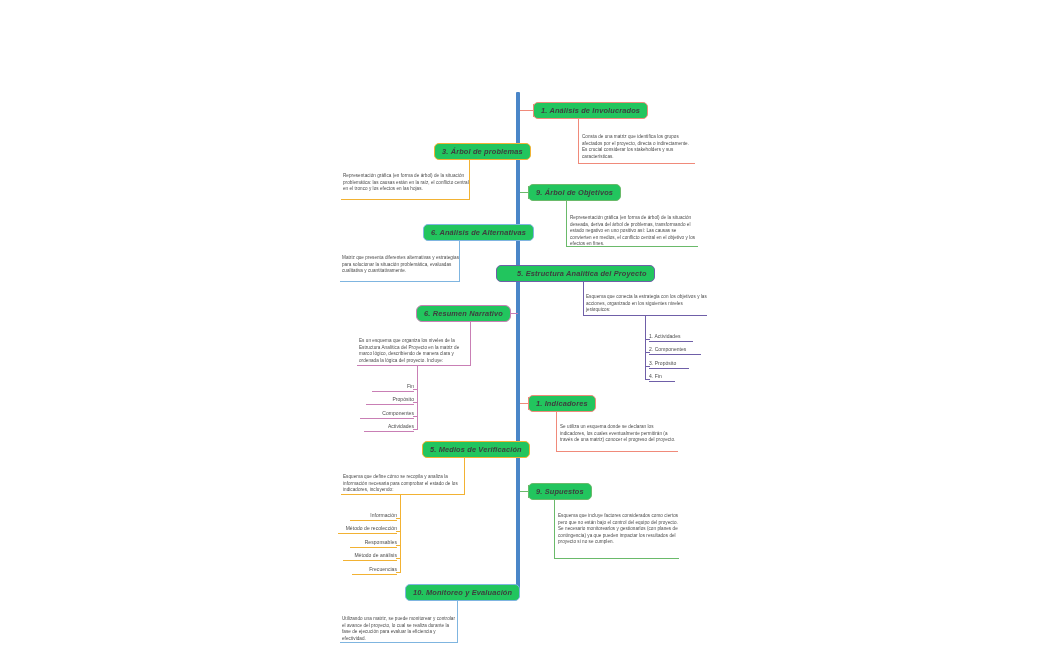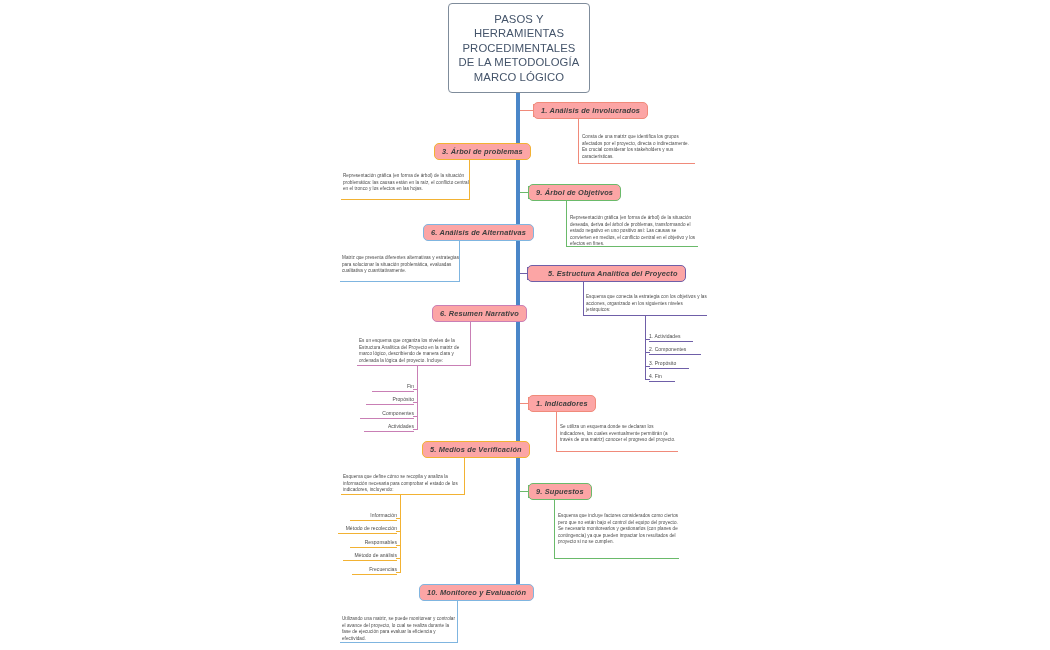--- a/index.html
+++ b/index.html
@@ -39,21 +39,21 @@
     background:#4a86c8;
     border-radius:1px;
     z-index:3;
   }
 
   
   .node{
     position:absolute;
     border:1.1px solid #999;
     border-radius:5px;
-    background:#fca5a5;
+    background:#22c55e;
     box-sizing:border-box;
     height:17px;
     display:flex;align-items:center;
     padding:0 7px;
     z-index:5;
     white-space:nowrap;
   }
   .node .node-label{
     font-size:7.4px;
     font-style:italic;
@@ -96,27 +96,20 @@
   .sub.r{text-align:right;}
   .sub.l{text-align:left;}
 </style>
 </head>
 <body>
 
 <div id="canvas">
 
   <div class="spine"></div>
 
-  <div class="title-box">
-    <div class="title-text">PASOS Y
-HERRAMIENTAS
-PROCEDIMENTALES
-DE LA METODOLOGÍA
-MARCO LÓGICO</div>
-  </div>
 
   <div class="stub" style="left:520px;top:110px;width:14px;background:#f08a7a;"></div>
   <div class="ln lnv" style="left:533px;top:104px;height:13px;background:#f08a7a;"></div>
   <div class="node" style="left:533px;top:102px;border-color:#f08a7a;">
     <span class="node-label">1. Análisis de Involucrados</span>
   </div>
   <div class="ln lnv" style="left:578px;top:119px;height:45px;background:#f08a7a;"></div>
   <div class="ln lnh" style="left:578px;top:163px;width:117px;background:#f08a7a;"></div>
   <div class="desc right" style="left:582px;top:134px;width:113px;">Consta de una matriz que identifica los grupos afectados por el proyecto, directa o indirectamente. Es crucial considerar los stakeholders y sus características.</div>
 
@@ -142,40 +135,40 @@
   <div class="ln lnv" style="left:504px;top:226px;height:13px;background:#7fb5e0;"></div>
   <div class="node" style="left:423px;top:224px;border-color:#7fb5e0;">
     <span class="node-label">6. Análisis de Alternativas</span>
   </div>
   <div class="ln lnv" style="left:459px;top:241px;height:41px;background:#7fb5e0;"></div>
   <div class="ln lnh" style="left:340px;top:281px;width:120px;background:#7fb5e0;"></div>
   <div class="desc left" style="left:342px;top:255px;width:117px;">Matriz que presenta diferentes alternativas y estrategias para solucionar la situación problemática, evaluadas cualitativa y cuantitativamente.</div>
 
   <div class="stub" style="left:520px;top:273px;width:8px;background:#6f5fa8;"></div>
   <div class="ln lnv" style="left:527px;top:267px;height:13px;background:#6f5fa8;"></div>
-  <div class="node" style="left:527px;top:265px;border-color:#6f5fa8;padding-left:20px;">
+  <div class="node" style="left:496px;top:265px;border-color:#6f5fa8;padding-left:20px;">
     <span class="node-label">5. Estructura Analítica del Proyecto</span>
   </div>
   <div class="ln lnv" style="left:583px;top:282px;height:34px;background:#6f5fa8;"></div>
   <div class="ln lnh" style="left:583px;top:315px;width:124px;background:#6f5fa8;"></div>
   <div class="desc right" style="left:586px;top:294px;width:121px;">Esquema que conecta la estrategia con los objetivos y las acciones, organizado en los siguientes niveles jerárquicos:</div>
 
   <div class="ln lnv" style="left:645px;top:315px;height:65px;background:#6f5fa8;"></div>
   <div class="sub l" style="left:649px;top:332px;border-bottom:1.1px solid #6f5fa8;width:44px;">1. Actividades</div>
   <div class="sub l" style="left:649px;top:345px;border-bottom:1.1px solid #6f5fa8;width:52px;">2. Componentes</div>
   <div class="sub l" style="left:649px;top:359px;border-bottom:1.1px solid #6f5fa8;width:40px;">3. Propósito</div>
   <div class="sub l" style="left:649px;top:372px;border-bottom:1.1px solid #6f5fa8;width:26px;">4. Fin</div>
   <div class="ln lnh" style="left:645px;top:339px;width:5px;background:#6f5fa8;"></div>
   <div class="ln lnh" style="left:645px;top:352px;width:5px;background:#6f5fa8;"></div>
   <div class="ln lnh" style="left:645px;top:366px;width:5px;background:#6f5fa8;"></div>
   <div class="ln lnh" style="left:645px;top:379px;width:5px;background:#6f5fa8;"></div>
 
   <div class="stub" style="left:504px;top:313px;width:14px;background:#c97fb5;"></div>
   <div class="ln lnv" style="left:504px;top:307px;height:13px;background:#c97fb5;"></div>
-  <div class="node" style="left:432px;top:305px;border-color:#c97fb5;">
+  <div class="node" style="left:416px;top:305px;border-color:#c97fb5;border-radius:6px;">
     <span class="node-label">6. Resumen Narrativo</span>
   </div>
   <div class="ln lnv" style="left:470px;top:322px;height:44px;background:#c97fb5;"></div>
   <div class="ln lnh" style="left:357px;top:365px;width:114px;background:#c97fb5;"></div>
   <div class="desc left" style="left:359px;top:338px;width:111px;">Es un esquema que organiza los niveles de la Estructura Analítica del Proyecto en la matriz de marco lógico, describiendo de manera clara y ordenada la lógica del proyecto. Incluye:</div>
 
   <div class="ln lnv" style="left:417px;top:365px;height:65px;background:#c97fb5;"></div>
   <div class="sub r" style="left:372px;top:382px;border-bottom:1.1px solid #c97fb5;width:42px;">Fin</div>
   <div class="sub r" style="left:366px;top:395px;border-bottom:1.1px solid #c97fb5;width:48px;">Propósito</div>
   <div class="sub r" style="left:360px;top:409px;border-bottom:1.1px solid #c97fb5;width:54px;">Componentes</div>
@@ -219,20 +212,20 @@
   <div class="ln lnv" style="left:528px;top:485px;height:13px;background:#6aba6a;"></div>
   <div class="node" style="left:528px;top:483px;border-color:#6aba6a;">
     <span class="node-label">9. Supuestos</span>
   </div>
   <div class="ln lnv" style="left:554px;top:500px;height:59px;background:#6aba6a;"></div>
   <div class="ln lnh" style="left:554px;top:558px;width:125px;background:#6aba6a;"></div>
   <div class="desc right" style="left:558px;top:513px;width:121px;">Esquema que incluye factores considerados como ciertos pero que no están bajo el control del equipo del proyecto. Se necesario monitorearlos y gestionarlos (con planes de contingencia) ya que pueden impactar los resultados del proyecto si no se cumplen.</div>
 
   <div class="stub" style="left:504px;top:592px;width:14px;background:#7fb5e0;"></div>
   <div class="ln lnv" style="left:504px;top:586px;height:13px;background:#7fb5e0;"></div>
-  <div class="node" style="left:419px;top:584px;border-color:#7fb5e0;">
+  <div class="node" style="left:405px;top:584px;border-color:#7fb5e0;">
     <span class="node-label">10. Monitoreo y Evaluación</span>
   </div>
   <div class="ln lnv" style="left:457px;top:601px;height:42px;background:#7fb5e0;"></div>
   <div class="ln lnh" style="left:340px;top:642px;width:118px;background:#7fb5e0;"></div>
   <div class="desc left" style="left:342px;top:616px;width:115px;">Utilizando una matriz, se puede monitorear y controlar el avance del proyecto, lo cual se realiza durante la fase de ejecución para evaluar la eficiencia y efectividad.</div>
 
 </div>
 
 </body></html>

